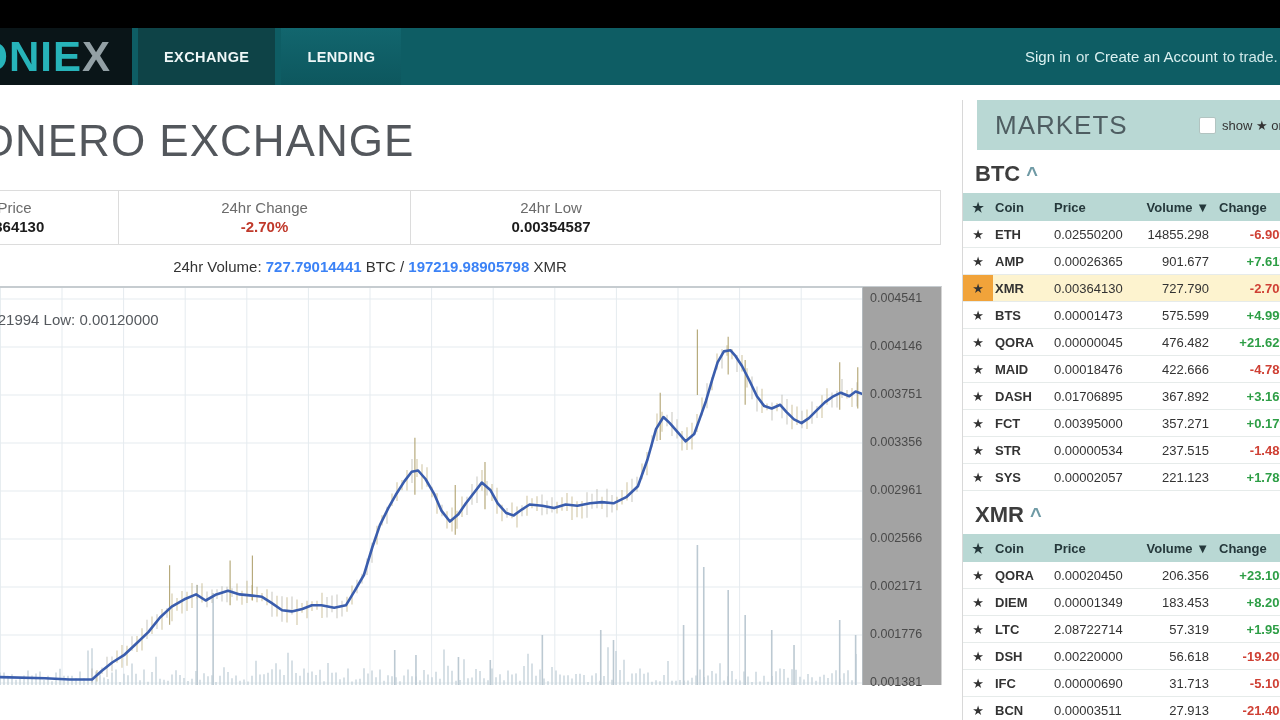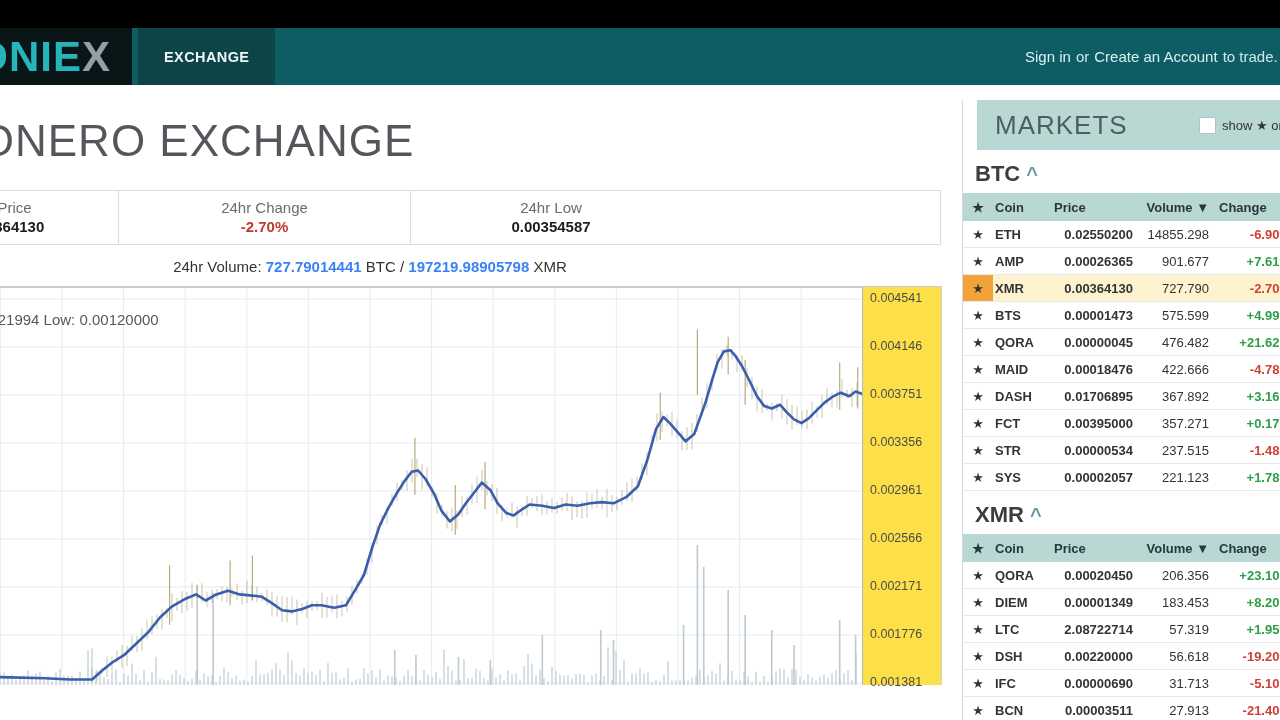--- a/index.html
+++ b/index.html
@@ -40,21 +40,21 @@
   .stat-value{font-size:15px;font-weight:bold;color:#1c1c1c;margin-top:2px;}
   .stat-value.red{color:#c0392b;}
   .volume-row{width:1140px;text-align:center;padding:13px 0 11px;font-size:15px;color:#333;}
   .volume-row b{color:#3b82f6;}
 
   
   .chart-row{width:1141px;border-top:1px solid #c6ccd0;border-right:1px solid #d4d4d4;
              display:flex;position:relative;height:398px;}
   svg.plot{flex:0 0 1062px;width:1062px;height:398px;display:block;}
   .y-axis{flex:1;border-left:1px solid #b4babe;position:relative;
-          font-size:12.5px;color:#4a4a4a;background:#fde047;}
+          font-size:12.5px;color:#4a4a4a;background:#a3a3a3;}
   .y-axis div{position:absolute;left:7px;white-space:nowrap;}
   .hl-label{position:absolute;left:121px;top:24px;font-size:15px;color:#55595e;white-space:nowrap;}
 
   
   .sidebar{position:absolute;left:1162px;top:100px;width:366px;background:#fff;
            border-left:1px solid #d8d8d8;}
   .markets-header{margin-left:14px;height:50px;background:#b9d8d4;display:flex;
                   align-items:center;padding:0 34px 0 18px;}
   .markets-title{font-size:26px;color:#4e5d61;letter-spacing:1px;flex:1;}
   .filter{display:flex;align-items:center;font-size:13px;color:#333;gap:6px;cursor:pointer;}
@@ -63,41 +63,42 @@
   .section-label .caret{color:#6f9aa5;font-size:20px;margin-left:6px;}
   table.mkt{width:366px;border-collapse:collapse;table-layout:fixed;}
   table.mkt th{background:#b9d8d4;font-size:13px;color:#25383b;height:26px;font-weight:bold;cursor:pointer;}
   table.mkt td{font-size:13px;height:24px;border-bottom:1px solid #e6ebea;color:#333;}
   .col-star{width:30px;} .col-coin{width:60px;} .col-price{width:82px;}
   .col-vol{width:76px;} .col-chg{width:118px;}
   th.star,td.star{text-align:center;color:#1a1a1a;}
   th.coin,td.coin{text-align:left;padding-left:2px;}
   td.coin{font-weight:bold;color:#1d1d1d;}
   th.price{text-align:left;}
-  td.price{text-align:right;padding-right:2px;font-weight:bold;}
+  td.price{text-align:left;padding-right:2px;}
   th.vol,td.vol{text-align:right;padding-right:2px;}
   th.chg{text-align:left;padding-left:8px;}
   td.chg{text-align:right;padding-right:38px;font-weight:bold;}
   td.chg.up{color:#2e9e46;} td.chg.down{color:#cf4034;}
   tr.highlight td{background:#fdf3cf;}
   tr.highlight td.star{background:#f1a33a;}
   tr.mkt-row{cursor:pointer;}
 </style>
 </head>
 <body>
 
 <div class="page">
 
   <div class="topbar"></div>
 
   <div class="navbar">
     <div class="logo-panel">
       <div class="logo-text"><span>POLONIE</span><span class="logo-x">X</span></div>
     </div>
     <div class="tab active">EXCHANGE</div>
+    <div class="tab">LENDING</div>
     <div class="auth">
       <a>Sign in</a>
       <span>or</span>
       <a>Create an Account</a>
       <span>to trade.</span>
     </div>
   </div>
 
   <div class="content">
     <h1>XMR/BTC - MONERO EXCHANGE</h1>

